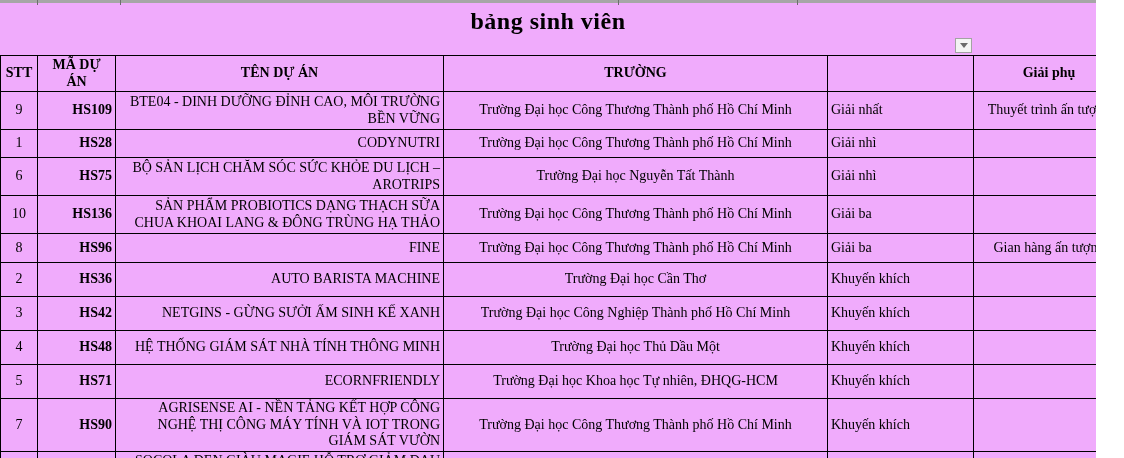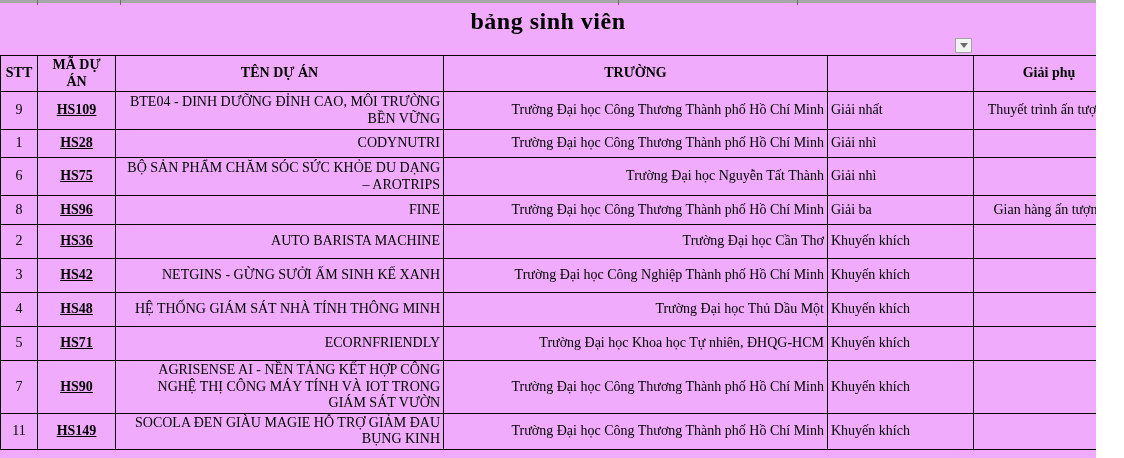--- a/index.html
+++ b/index.html
@@ -65,23 +65,23 @@
     vertical-align: middle;
     overflow: hidden;
     word-wrap: break-word;
   }
   .grid th {
     font-weight: bold;
     text-align: center;
     height: 27px;
   }
   .c-stt  { text-align: center; }
-  .c-code { text-align: center; font-weight: bold; text-decoration: underline; }
+  .c-code { text-align: right; font-weight: bold; }
   .c-name   { text-align: right; }
-  .c-school { text-align: right; }
+  .c-school { text-align: center; }
   .c-prize  { text-align: left; }
   .c-sub    { text-align: center; }
 </style>
 </head>
 <body>
 
 <div class="screen">
 
   <div class="top-strip">
     <div class="tick" style="left:37px"></div>
@@ -132,23 +132,31 @@
         <td class="c-stt">1</td>
         <td class="c-code">HS28</td>
         <td class="c-name">CODYNUTRI</td>
         <td class="c-school">Trường Đại học Công Thương Thành phố Hồ Chí Minh</td>
         <td class="c-prize">Giải nhì</td>
         <td class="c-sub"></td>
       </tr>
       <tr style="height:38px">
         <td class="c-stt">6</td>
         <td class="c-code">HS75</td>
-        <td class="c-name">BỘ SẢN PHẨM CHĂM SÓC SỨC KHỎE DU DẠNG – AROTRIPS</td>
+        <td class="c-name">BỘ SẢN LỊCH CHĂM SÓC SỨC KHỎE DU LỊCH – AROTRIPS</td>
         <td class="c-school">Trường Đại học Nguyễn Tất Thành</td>
         <td class="c-prize">Giải nhì</td>
+        <td class="c-sub"></td>
+      </tr>
+      <tr style="height:38px">
+        <td class="c-stt">10</td>
+        <td class="c-code">HS136</td>
+        <td class="c-name">SẢN PHẨM PROBIOTICS DẠNG THẠCH SỮA CHUA KHOAI LANG &amp; ĐÔNG TRÙNG HẠ THẢO</td>
+        <td class="c-school">Trường Đại học Công Thương Thành phố Hồ Chí Minh</td>
+        <td class="c-prize">Giải ba</td>
         <td class="c-sub"></td>
       </tr>
       <tr style="height:29px">
         <td class="c-stt">8</td>
         <td class="c-code">HS96</td>
         <td class="c-name">FINE</td>
         <td class="c-school">Trường Đại học Công Thương Thành phố Hồ Chí Minh</td>
         <td class="c-prize">Giải ba</td>
         <td class="c-sub">Gian hàng ấn tượng</td>
       </tr>

